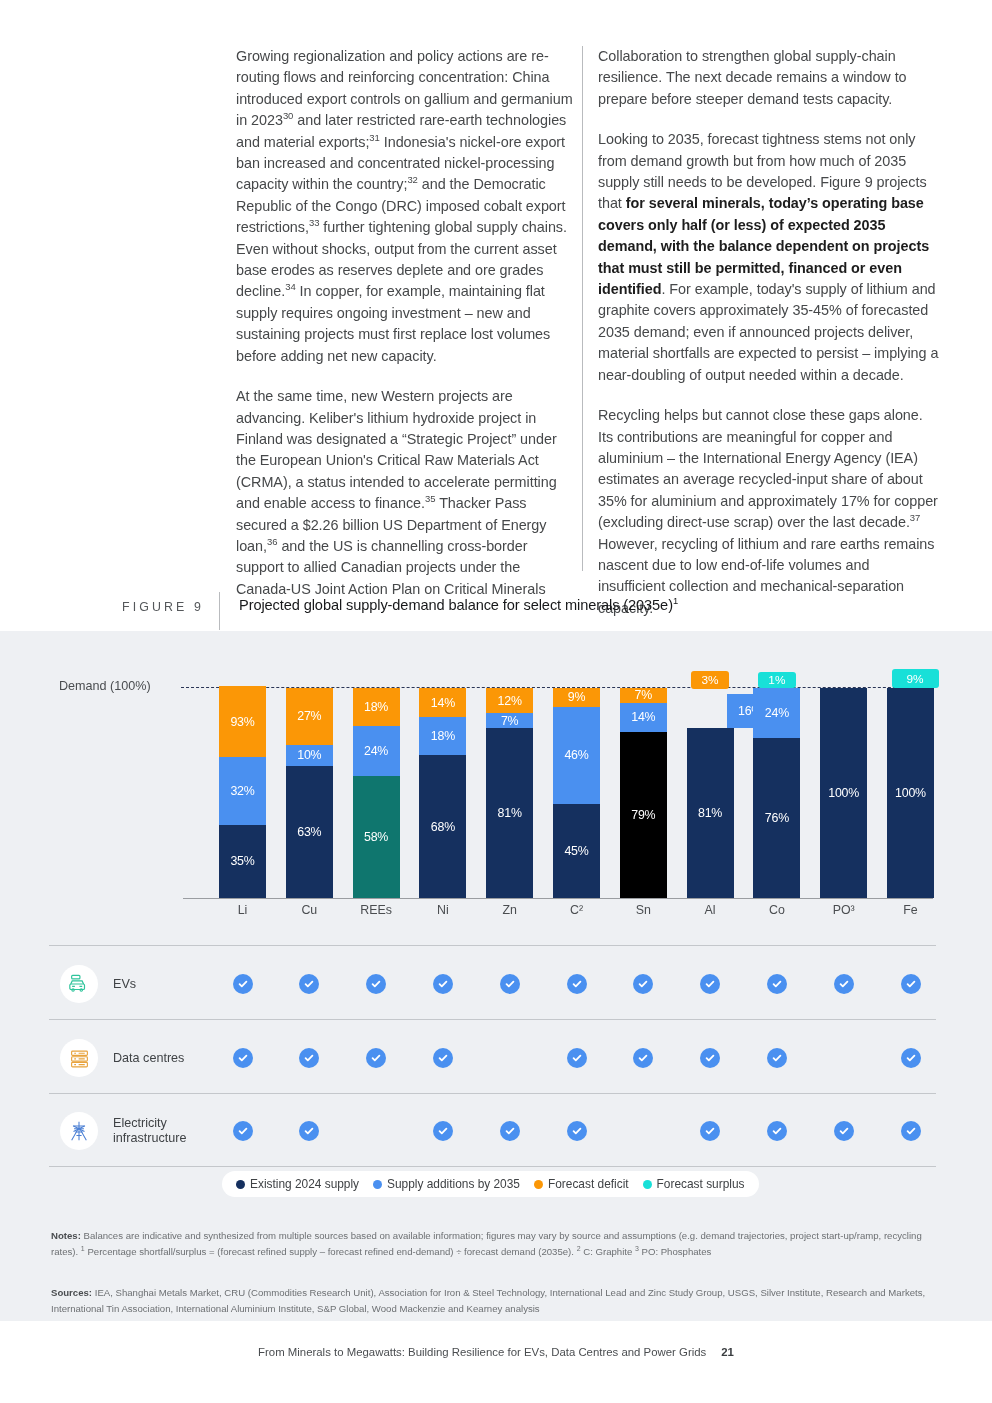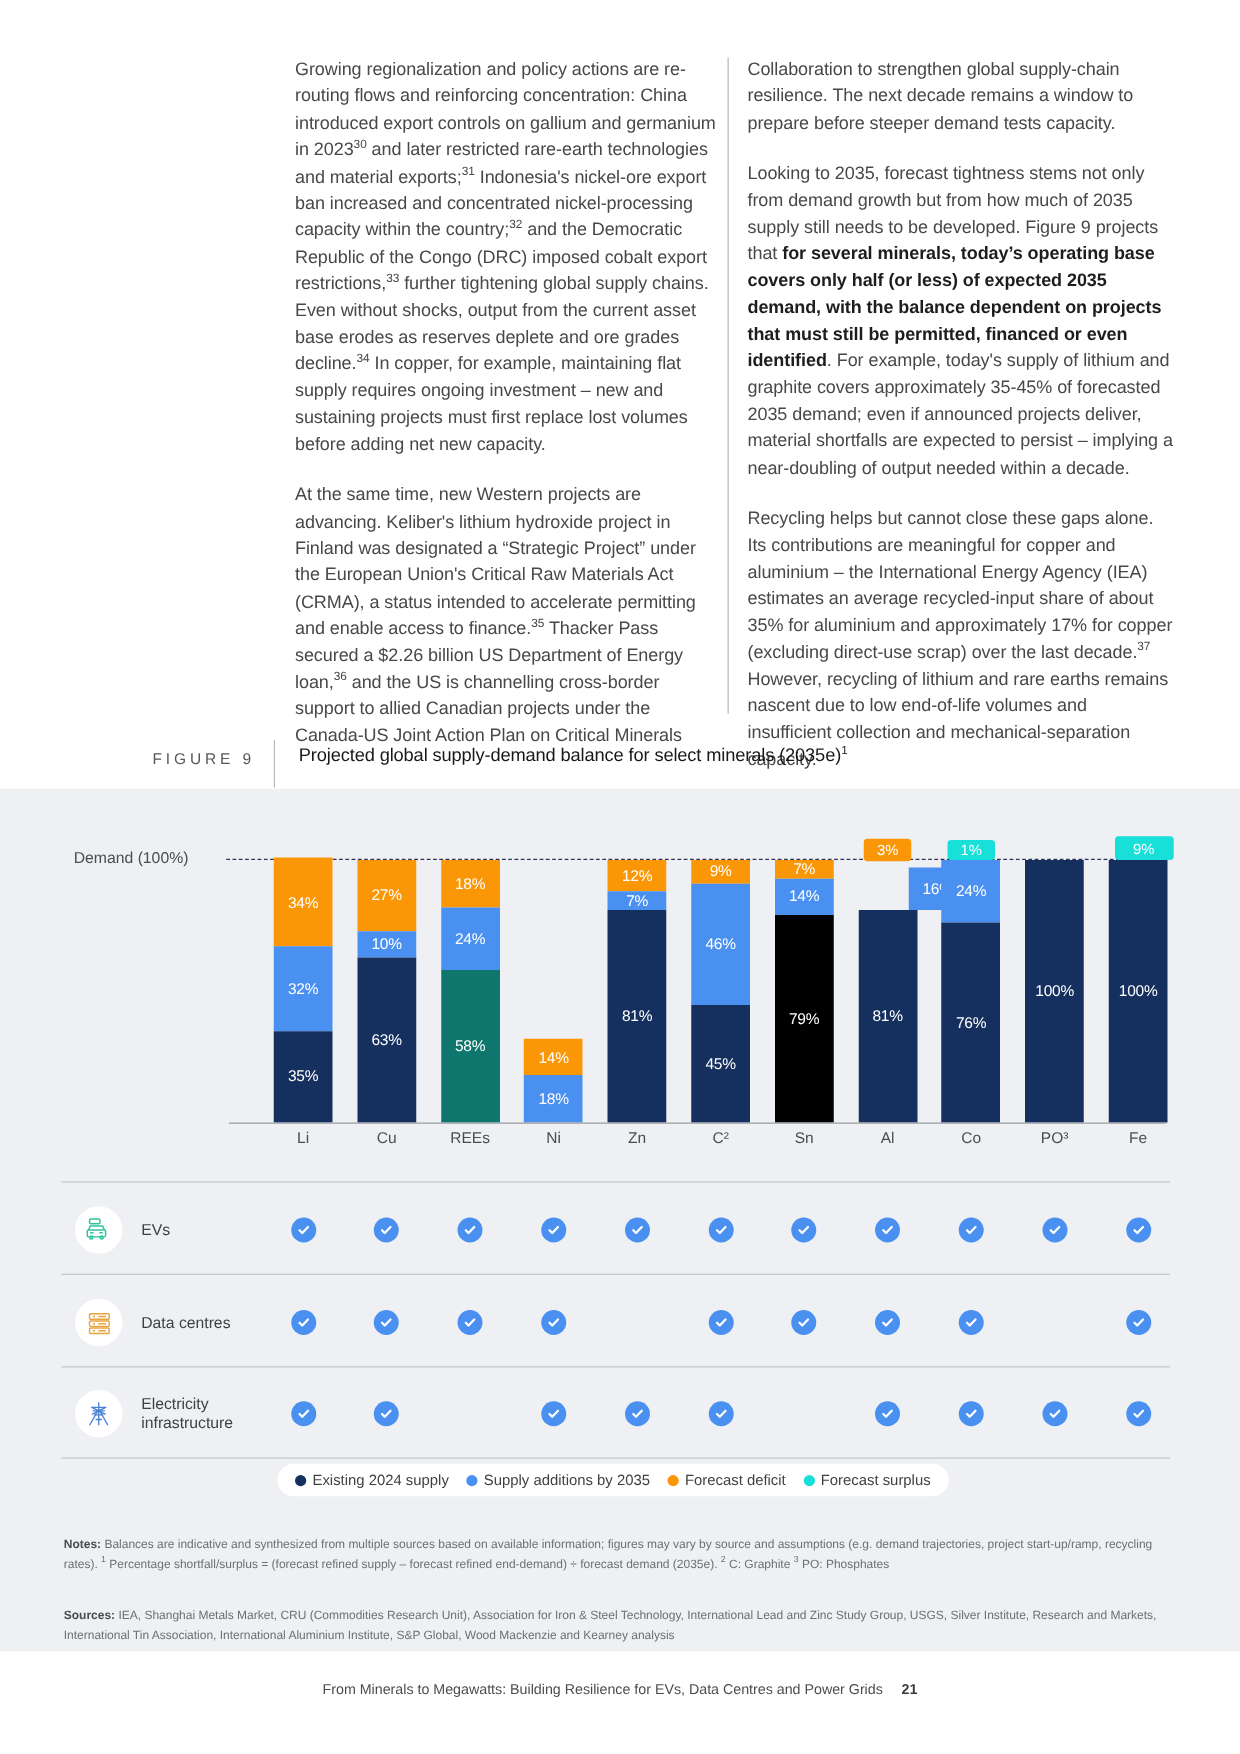--- a/index.html
+++ b/index.html
@@ -165,21 +165,21 @@
 </div>
 
 <div class="panel"></div>
 
 <div class="demand-label">Demand (100%)</div>
 <div class="demand-line"></div>
 
 <div id="bars-layer">
     <div class="bar" style="left: 219px; top: 688px; height: 210px;">
       <div style="position: absolute; left: 0px; bottom: 0px; width: 47px;">
-        <div class="seg deficit" style="background: rgb(251, 151, 6); height: 71.4px;">34%</div>
+        <div class="seg deficit" style="background: rgb(251, 151, 6); height: 71.4px;">93%</div>
         <div class="seg additions" style="background: rgb(74, 144, 240); height: 67.2px;">32%</div>
         <div class="seg existing" style="background: rgb(21, 48, 95); height: 73.5px;">35%</div>
       </div>
     </div>
     <div class="bar" style="left: 285.8px; top: 688px; height: 210px;">
       <div style="position: absolute; left: 0px; bottom: 0px; width: 47px;">
         <div class="seg deficit" style="background: rgb(251, 151, 6); height: 56.7px;">27%</div>
         <div class="seg additions" style="background: rgb(74, 144, 240); height: 21px;">10%</div>
         <div class="seg existing" style="background: rgb(21, 48, 95); height: 132.3px;">63%</div>
       </div>
@@ -188,20 +188,21 @@
       <div style="position: absolute; left: 0px; bottom: 0px; width: 47px;">
         <div class="seg deficit" style="background: rgb(251, 151, 6); height: 37.8px;">18%</div>
         <div class="seg additions" style="background: rgb(74, 144, 240); height: 50.4px;">24%</div>
         <div class="seg existing" style="background: #0f766e; height: 121.8px;">58%</div>
       </div>
     </div>
     <div class="bar" style="left: 419.4px; top: 688px; height: 210px;">
       <div style="position: absolute; left: 0px; bottom: 0px; width: 47px;">
         <div class="seg deficit" style="background: rgb(251, 151, 6); height: 29.4px;">14%</div>
         <div class="seg additions" style="background: rgb(74, 144, 240); height: 37.8px;">18%</div>
+        <div class="seg existing" style="background: rgb(21, 48, 95); height: 142.8px;">68%</div>
       </div>
     </div>
     <div class="bar" style="left: 486.2px; top: 688px; height: 210px;">
       <div style="position: absolute; left: 0px; bottom: 0px; width: 47px;">
         <div class="seg deficit" style="background: rgb(251, 151, 6); height: 25.2px;">12%</div>
         <div class="seg additions" style="background: rgb(74, 144, 240); height: 14.7px;">7%</div>
         <div class="seg existing" style="background: rgb(21, 48, 95); height: 170.1px;">81%</div>
       </div>
     </div>
     <div class="bar" style="left: 553px; top: 688px; height: 210px;">

